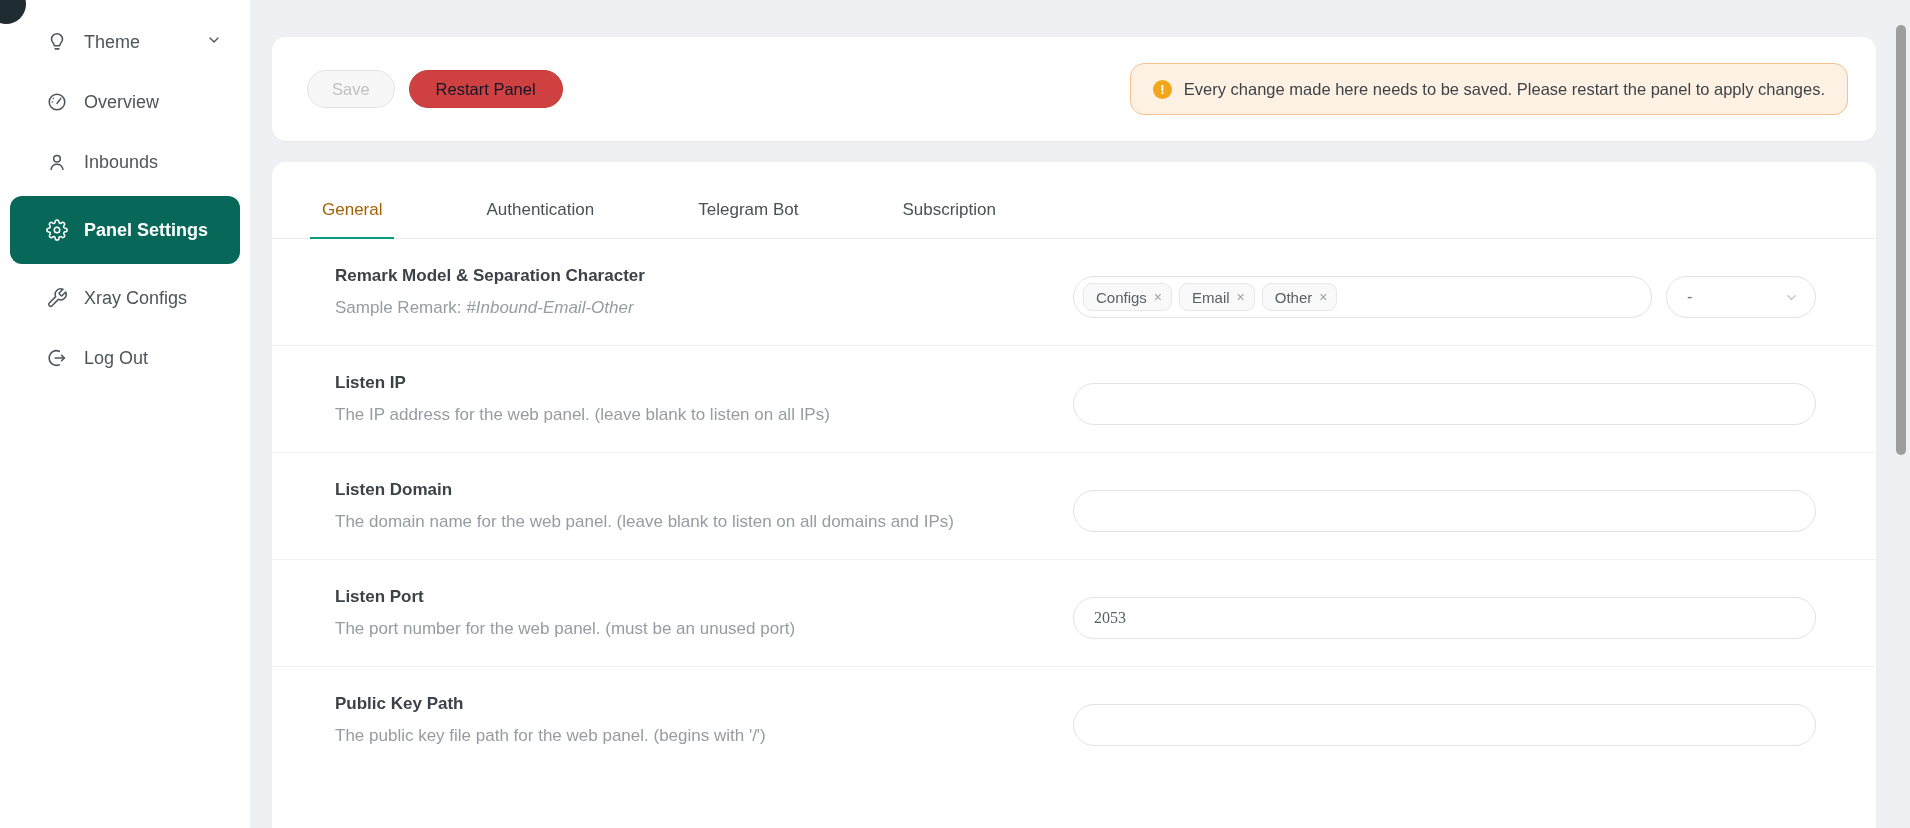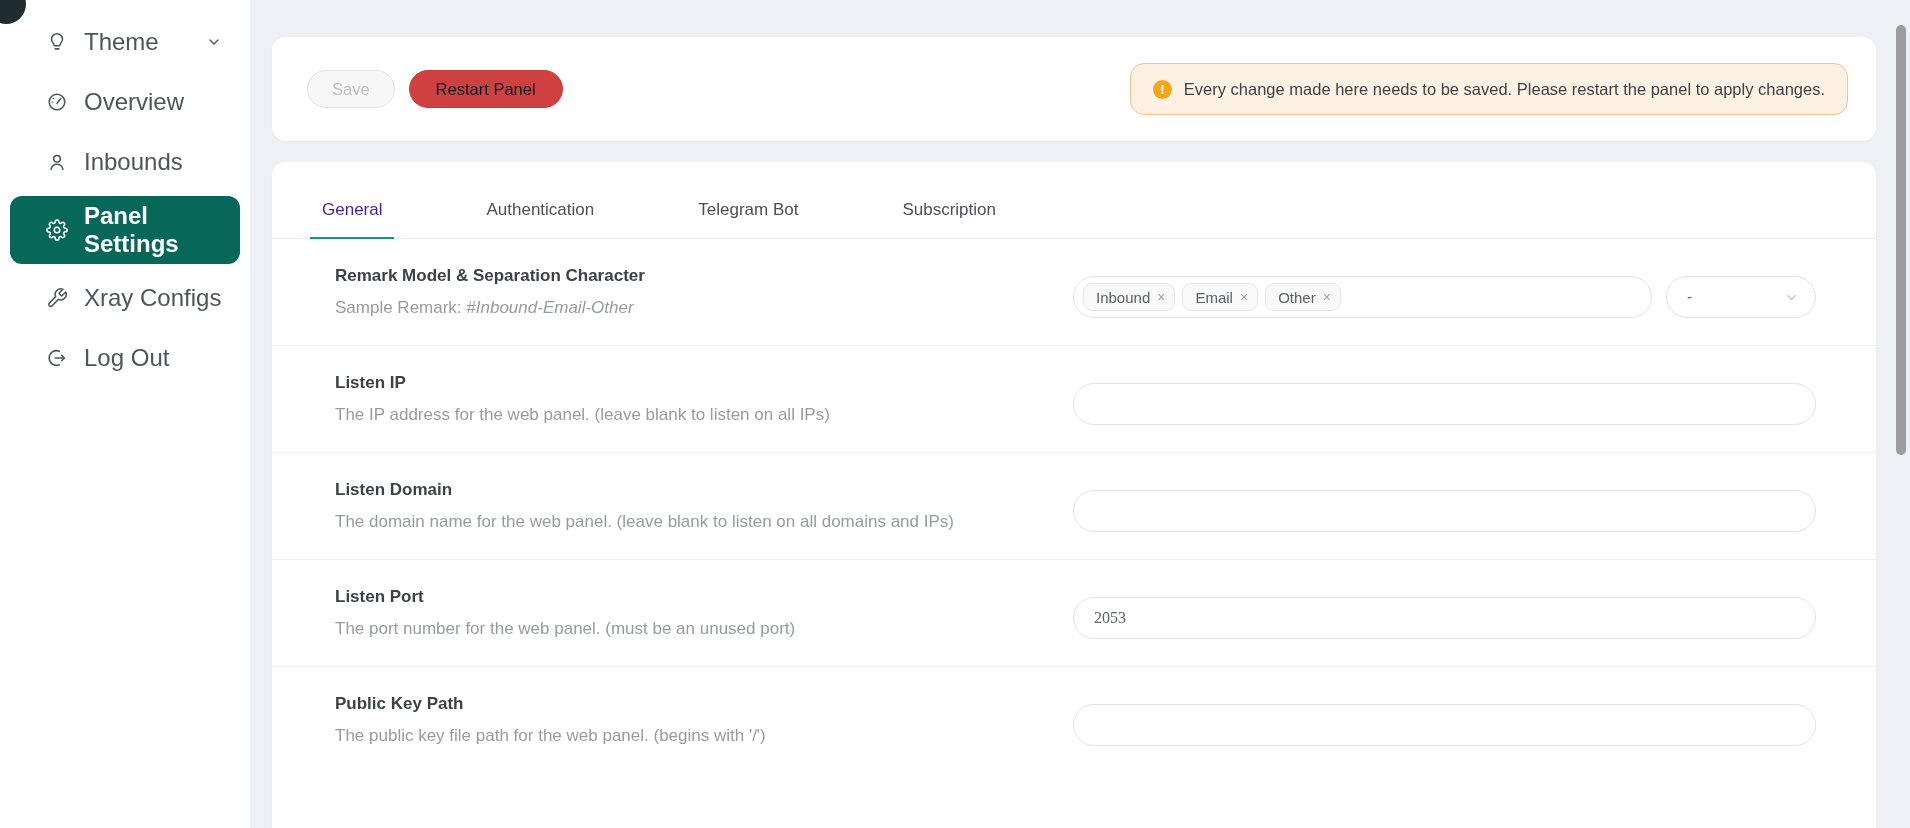--- a/index.html
+++ b/index.html
@@ -16,21 +16,21 @@
   .sidebar {
     width:250px; height:100%; background:#ffffff; flex:0 0 auto;
     position:relative; padding-top:12px;
   }
   .corner-blob {
     position:absolute; top:-16px; left:-14px; width:40px; height:40px;
     background:#1f2d33; border-radius:50%;
   }
   .nav-item {
     height:60px; display:flex; align-items:center; padding-left:46px;
-    font-size:24px; color:#4e555b; cursor:pointer; position:relative;
+    font-size:18px; color:#4e555b; cursor:pointer; position:relative;
   }
   .nav-item .nicon { width:22px; height:22px; margin-right:16px; flex:0 0 auto; display:flex; align-items:center; justify-content:center; }
   .nav-item .nicon svg { width:22px; height:22px; stroke:#4e555b; fill:none; stroke-width:1.7; stroke-linecap:round; stroke-linejoin:round; }
   .nav-item.active {
     margin:4px 10px; padding-left:36px; height:68px;
     background:#07685a; border-radius:12px; color:#ffffff; font-weight:700;
   }
   .nav-item.active .nicon svg { stroke:#ffffff; }
   .nav-item .chev { margin-left:auto; margin-right:28px; }
   .nav-item .chev svg { width:16px; height:16px; stroke:#4e555b; fill:none; stroke-width:2; stroke-linecap:round; stroke-linejoin:round; }
@@ -64,21 +64,21 @@
   
   .content-card { min-height:740px; }
   .tabs {
     display:flex; gap:80px; padding:38px 36px 0 38px;
     border-bottom:1px solid #ececec; margin:0 0 0 0;
   }
   .tab {
     font-size:17px; color:#4a5056; padding:0 12px 17px 12px; cursor:pointer;
     border-bottom:2px solid transparent; margin-bottom:-1px;
   }
-  .tab.active { color:#4c1d95; border-bottom-color:#0a9c80; }
+  .tab.active { color:#a16207; border-bottom-color:#0a9c80; }
 
   .form-row {
     display:flex; align-items:flex-end;
     padding:25px 60px 27px 63px; border-bottom:1px solid #f0f0f0;
   }
   .form-row:last-child { border-bottom:none; }
   .row-label { flex:1; padding-top:2px; }
   .row-title { font-size:17px; font-weight:700; color:#3c4247; }
   .row-desc { font-size:17px; color:#969ca1; margin-top:12px; }
   .row-desc .sample { font-style:italic; }
@@ -211,21 +211,21 @@
       <div class="form-row">
         <div class="row-label">
           <div class="row-title">Remark Model &amp; Separation Character</div>
           <div class="row-desc">
             <span>Sample Remark: </span><span class="sample">#Inbound-Email-Other</span>
           </div>
         </div>
         <div class="row-controls">
           <div class="tags-box">
             <span class="tag">
-              <span>Inbound</span>
+              <span>Configs</span>
               <span class="tag-x">×</span>
             </span>
             <span class="tag">
               <span>Email</span>
               <span class="tag-x">×</span>
             </span>
             <span class="tag">
               <span>Other</span>
               <span class="tag-x">×</span>
             </span>

